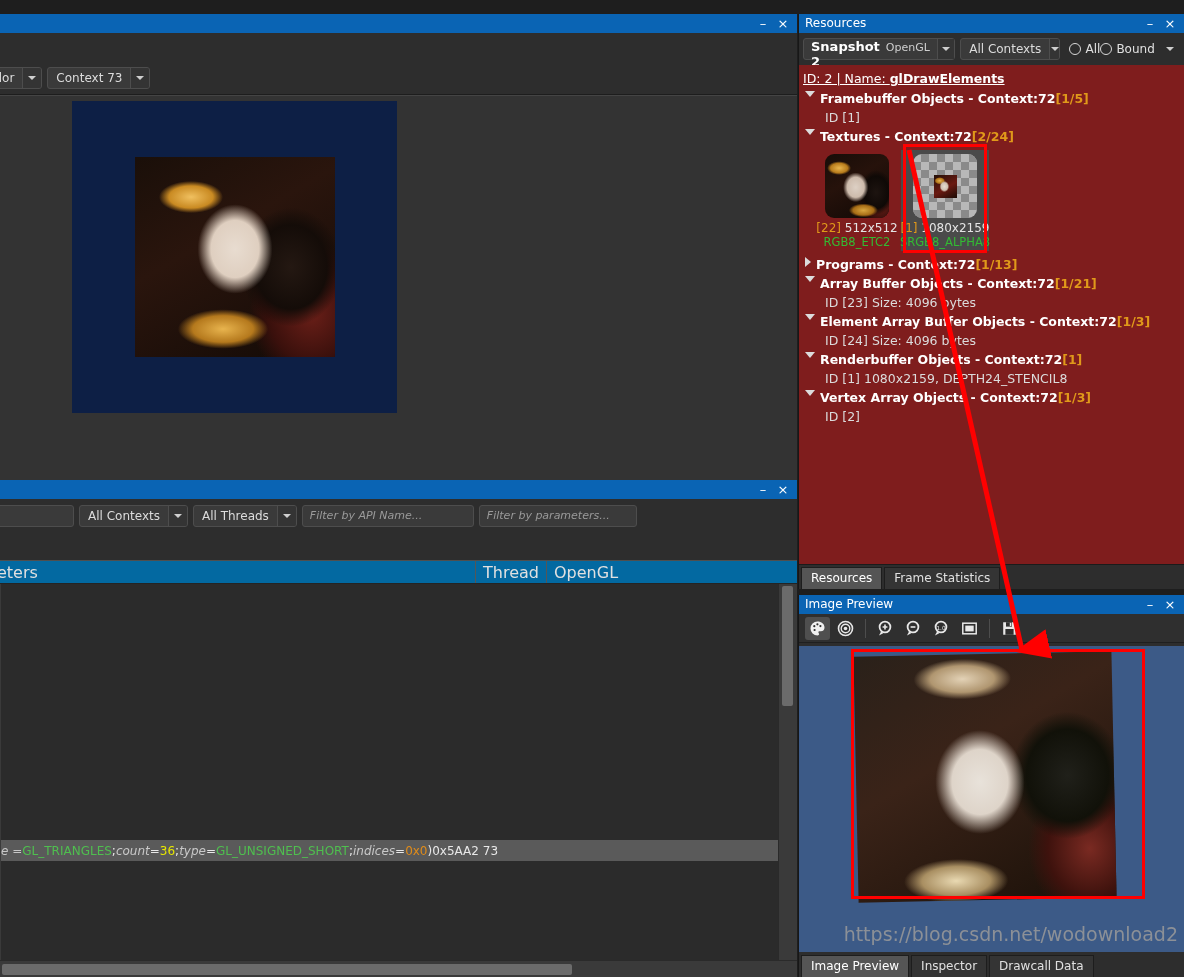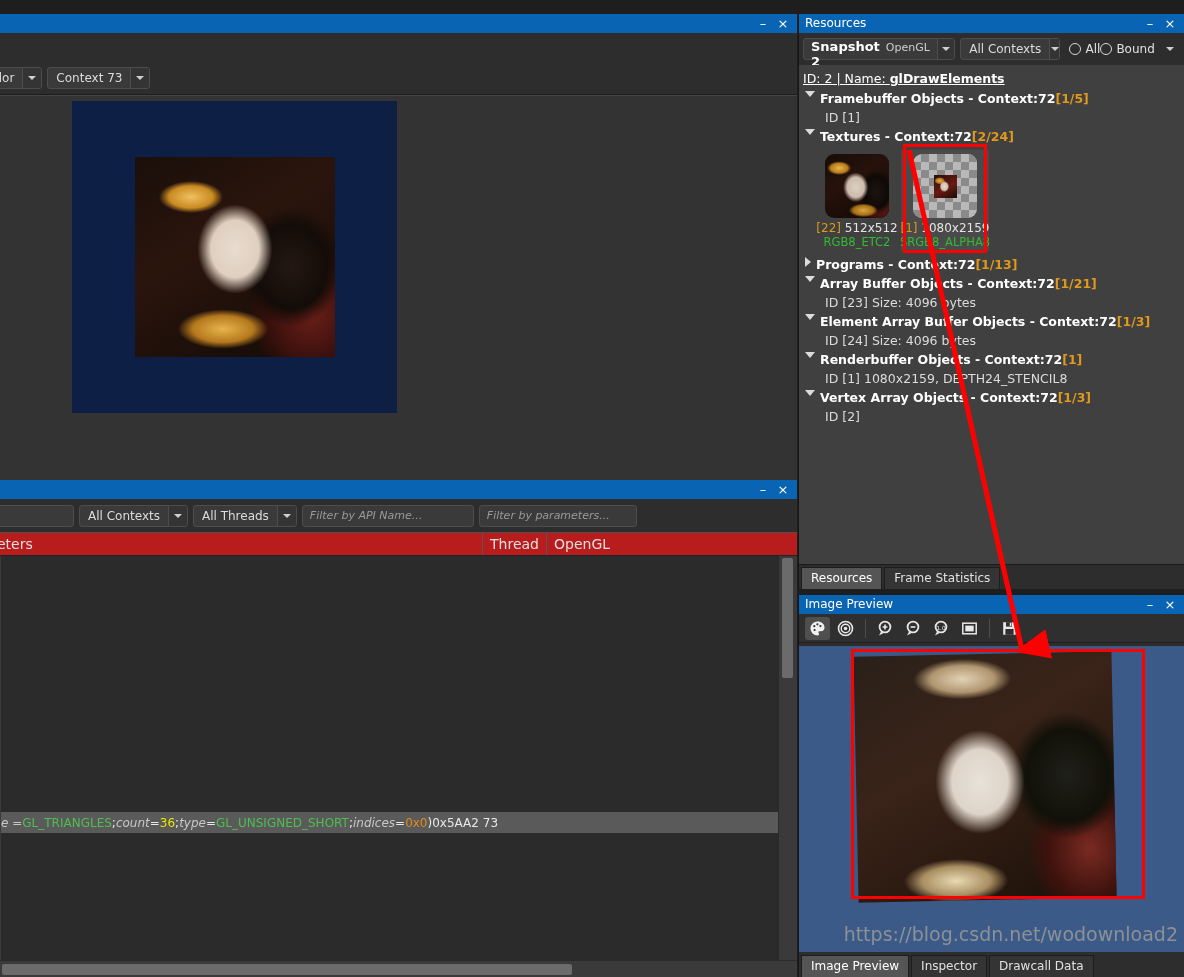--- a/index.html
+++ b/index.html
@@ -102,25 +102,25 @@
     position: absolute; left: 0; top: 480px; width: 797px; height: 497px;
     background: #2d2d2d; display: flex; flex-direction: column;
   }
   .api-panel .titlebar { justify-content: flex-end; }
   .api-toolbar {
     height: 33px; background: #2d2d2d;
     display: flex; align-items: center; gap: 5px;
     padding: 0 0 0 0;
   }
   .api-table-head {
-    height: 24px; background: #b91c1c;
+    height: 24px; background: #0369a1;
     display: flex; align-items: stretch;
     border-top: 1px solid #4f4f4f;
     border-bottom: 1px solid #242424;
-    font-size: 14px; color: #e0e0e0;
+    font-size: 16px; color: #e0e0e0; margin-top: 28px;
   }
   .api-table-head .th {
     display: flex; align-items: center;
     padding: 0 7px;
     border-right: 1px solid #565656;
   }
   .api-table-head .th.grow { flex: 1; }
   .api-body {
     flex: 1; background: #2b2b2b; position: relative; overflow: hidden;
     border-left: 1px solid #3a3a3a; border-right: 1px solid #3a3a3a;
@@ -165,21 +165,21 @@
   .snapshot-combo .sc-bold { font-weight: bold; font-size: 13px; color: #ffffff; }
   .snapshot-combo .sc-sub { font-size: 11px; color: #cfcfcf; }
   .snapshot-combo .combo-arrow { width: 19px; border-left: 1px solid #4d4d4d; background: #343434; display:flex; align-items:center; justify-content:center; }
   .radio-group { display: flex; align-items: center; padding-left: 4px; }
   .radio { display: flex; align-items: center; gap: 4px; }
   .radio .dot { width: 12px; height: 12px; border: 1.5px solid #d8d8d8; border-radius: 50%; }
   .radio .lbl { font-size: 12px; color: #e0e0e0; }
   .dd-arrow-btn { width: 22px; height: 22px; display: flex; align-items: center; justify-content: center; }
 
   .res-tree {
-    flex: 1; background: #404040; overflow: hidden;
+    flex: 1; background: #7f1d1d; overflow: hidden;
     padding: 4px 0 0 0; position: relative;
   }
   .tree-header {
     padding: 2px 0 3px 4px;
     font-size: 12.5px;
     color: #ffffff;
     text-decoration: underline;
   }
   .tree-header b { font-weight: bold; }
   .tree-node {

